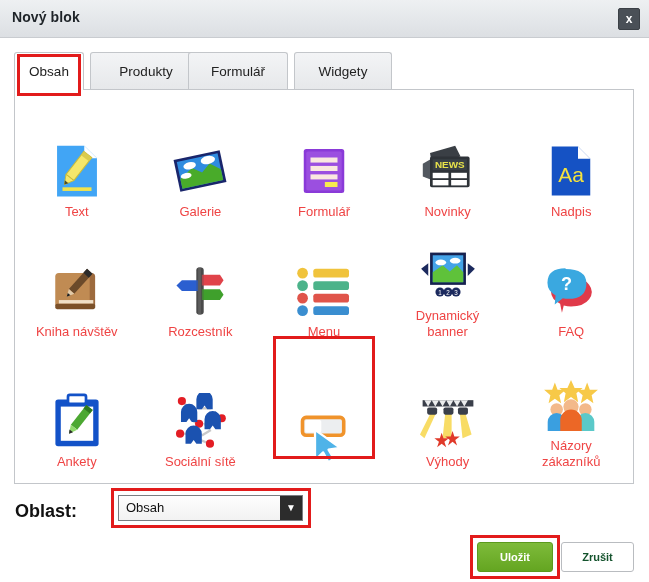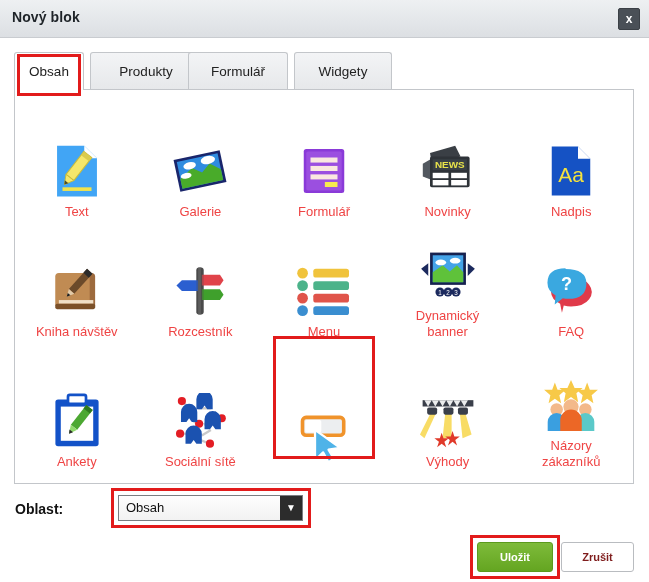--- a/index.html
+++ b/index.html
@@ -149,21 +149,21 @@
     left: 0;
     top: 484px;
     width: 649px;
     height: 98px;
     background: #ffffff;
   }
   .oblast-label {
     position: absolute;
     left: 15px;
     top: 17px;
-    font-size: 14px;
+    font-size: 18px;
     font-weight: bold;
     color: #111;
   }
   .select-wrap {
     position: absolute;
     left: 118px;
     top: 11px;
     width: 185px;
     height: 26px;
   }
@@ -223,21 +223,21 @@
     background: linear-gradient(to bottom, #7ebb3a 0%, #64a521 100%);
     border: 1px solid #5b9a1d;
     color: #ffffff;
   }
   .btn-cancel {
     left: 561px;
     top: 58px;
     width: 73px;
     background: #ffffff;
     border: 1px solid #b9bcc0;
-    color: #7f1d1d;
+    color: #14532d;
   }
   .save-hl {
     position: absolute;
     left: 470px;
     top: 51px;
     width: 90px;
     height: 44px;
     border: 3px solid #e21b1b;
     box-sizing: border-box;
     pointer-events: none;

